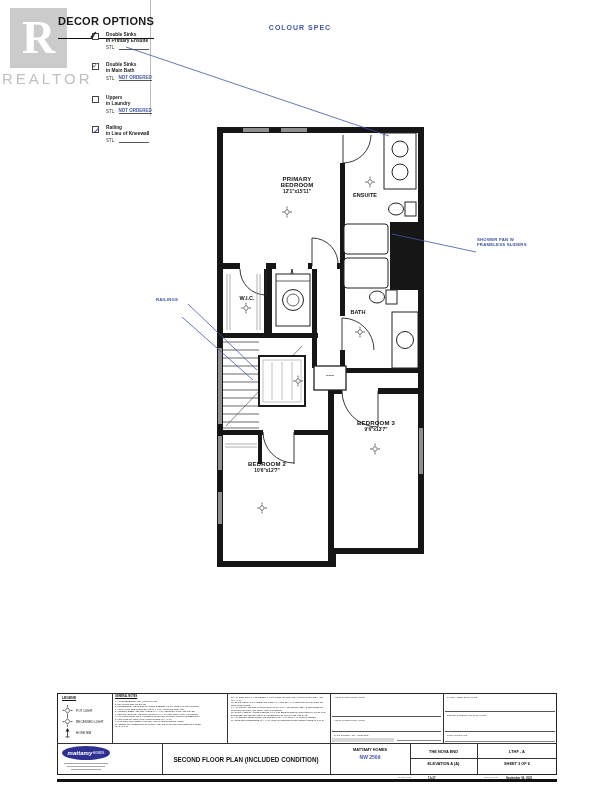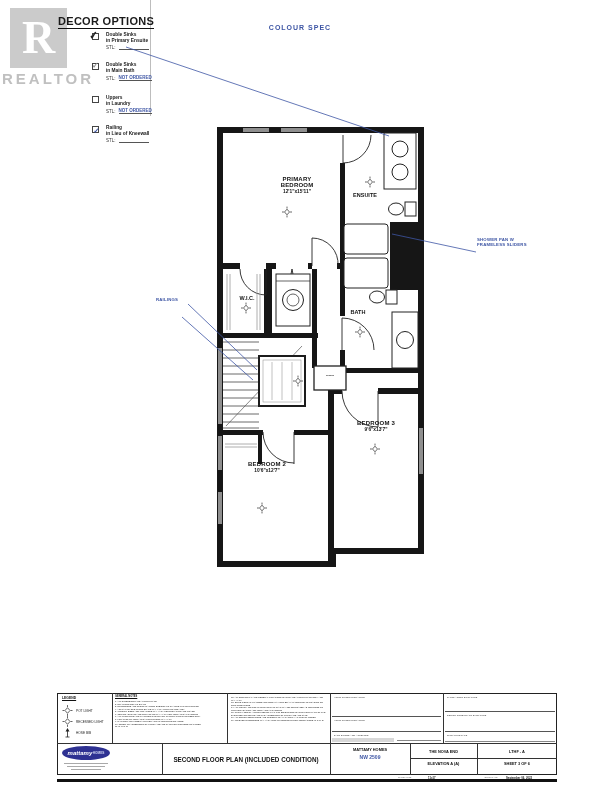--- a/index.html
+++ b/index.html
@@ -8,26 +8,26 @@
     position:relative; width:612px; height:792px; margin:0 auto;
     background:#ffffff; overflow:hidden;
     font-family:"Liberation Sans", sans-serif; color:#1a1a1a;
   }
   .abs { position:absolute; }
 
   
   .wm-block { left:10px; top:8px; width:57px; height:60px; background:#c3c3c3;
     display:flex; align-items:center; justify-content:center; opacity:.85; }
   .wm-r { color:#ffffff; font-family:"Liberation Serif", serif; font-weight:bold; font-size:46px; line-height:1; }
-  .wm-text { left:2px; top:70px; font-size:15px; letter-spacing:3px; color:#c0c0c0; font-weight:700; }
+  .wm-text { left:2px; top:70px; font-size:15px; letter-spacing:3px; color:#c0c0c0; font-weight:400; }
   .wm-line { left:150px; top:0; width:1px; height:116px; background:#bdbdbd; }
 
   
   .decor-title { left:58px; top:15px; font-size:11px; font-weight:bold; letter-spacing:.3px;
-    border-bottom:1.6px solid #111; padding-bottom:1px; }
+    border-bottom:1.6px solid #111; padding-bottom:11px; }
   .decor-item { position:absolute; left:92px; width:120px; }
   .chk { position:absolute; left:0; top:1px; width:7px; height:7px; border:1px solid #444; background:#fff; }
   .chk-mark { position:absolute; line-height:1; font-weight:bold; }
   .mk-black { left:-4px; top:-4px; font-size:11px; color:#222; transform:rotate(-6deg); }
   .mk-gray  { left:-1px; top:-2px; font-size:8px; color:#8a8a8a; }
   .mk-blue  { left:0.5px; top:0px; font-size:7px; color:#3d55a4; }
   .d-lab { margin-left:14px; font-size:4.8px; line-height:5.6px; font-weight:bold; color:#222; }
   .d-stl { margin-left:14px; margin-top:2px; font-size:4.5px; color:#333; display:flex; align-items:flex-end; }
   .d-stl .stl-val { display:inline-block; min-width:30px; margin-left:3px;
     border-bottom:.8px solid #555; color:#3d55a4; font-weight:bold; font-size:4.5px; text-align:center; }

